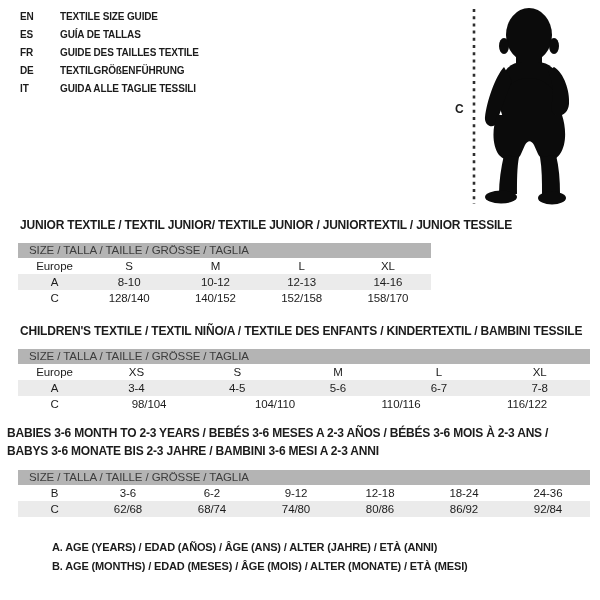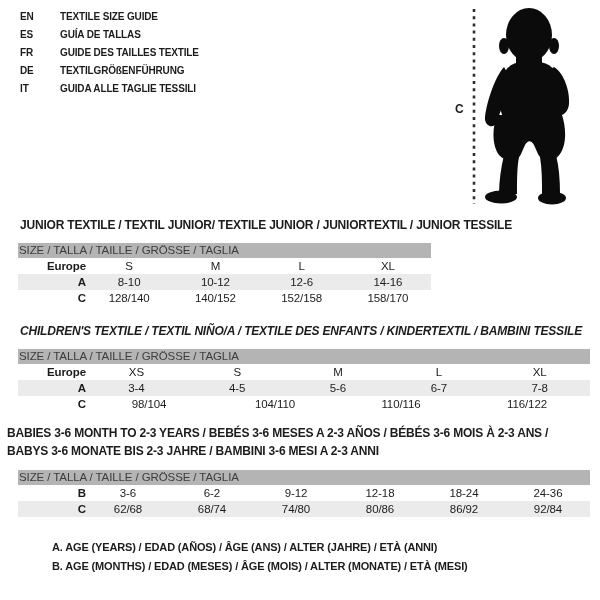--- a/index.html
+++ b/index.html
@@ -21,33 +21,33 @@
   
   .figure { position:absolute; left:448px; top:3px; width:148px; height:206px; }
   .measure-label { position:absolute; left:7px; top:99px;
                    font-weight:700; font-size:12px; }
   .figure svg { position:absolute; left:18px; top:0; }
 
   
   .section-title { position:absolute; font-weight:700; font-size:12px;
                    letter-spacing:-0.2px; white-space:nowrap; line-height:18px; }
   #title-junior   { left:20px; top:216px; }
-  #title-children { left:20px; top:322px;font-style:italic; }
+  #title-children { left:20px; top:322px; }
   #title-babies   { left:7px; top:424px; }
 
   
   .size-table { position:absolute; font-size:11.5px; letter-spacing:-0.1px; }
   #table-junior   { left:18px; top:243px; width:413px; }
   #table-children { left:18px; top:349px; width:572px; }
   #table-babies   { left:18px; top:470px; width:572px; }
   .size-bar { background:#b4b4b4; height:15px; line-height:15px;
-              padding-left:1px; color:#3c3c3c; }
+              padding-left:11px; color:#3c3c3c; }
   .trow { display:flex; height:16px; line-height:16px; }
   .trow.alt { background:#ebebeb; }
-  .tlabel { width:68px; padding-left:5px; text-align:right;font-weight:bold; }
+  .tlabel { width:68px; padding-left:5px; text-align:center; }
   .tcell { flex:1; text-align:center; }
 
   
   .footnotes { position:absolute; left:20px; top:538px;
                font-weight:700; font-size:11px; line-height:19px;
                letter-spacing:-0.15px;margin-left:32px; }
 </style>
 </head>
 <body>
 
@@ -103,21 +103,21 @@
     <span class="tlabel">Europe</span>
     <span class="tcell">S</span>
     <span class="tcell">M</span>
     <span class="tcell">L</span>
     <span class="tcell">XL</span>
   </div>
   <div class="trow alt">
     <span class="tlabel">A</span>
     <span class="tcell">8-10</span>
     <span class="tcell">10-12</span>
-    <span class="tcell">12-6</span>
+    <span class="tcell">12-13</span>
     <span class="tcell">14-16</span>
   </div>
   <div class="trow">
     <span class="tlabel">C</span>
     <span class="tcell">128/140</span>
     <span class="tcell">140/152</span>
     <span class="tcell">152/158</span>
     <span class="tcell">158/170</span>
   </div>
 </div>

